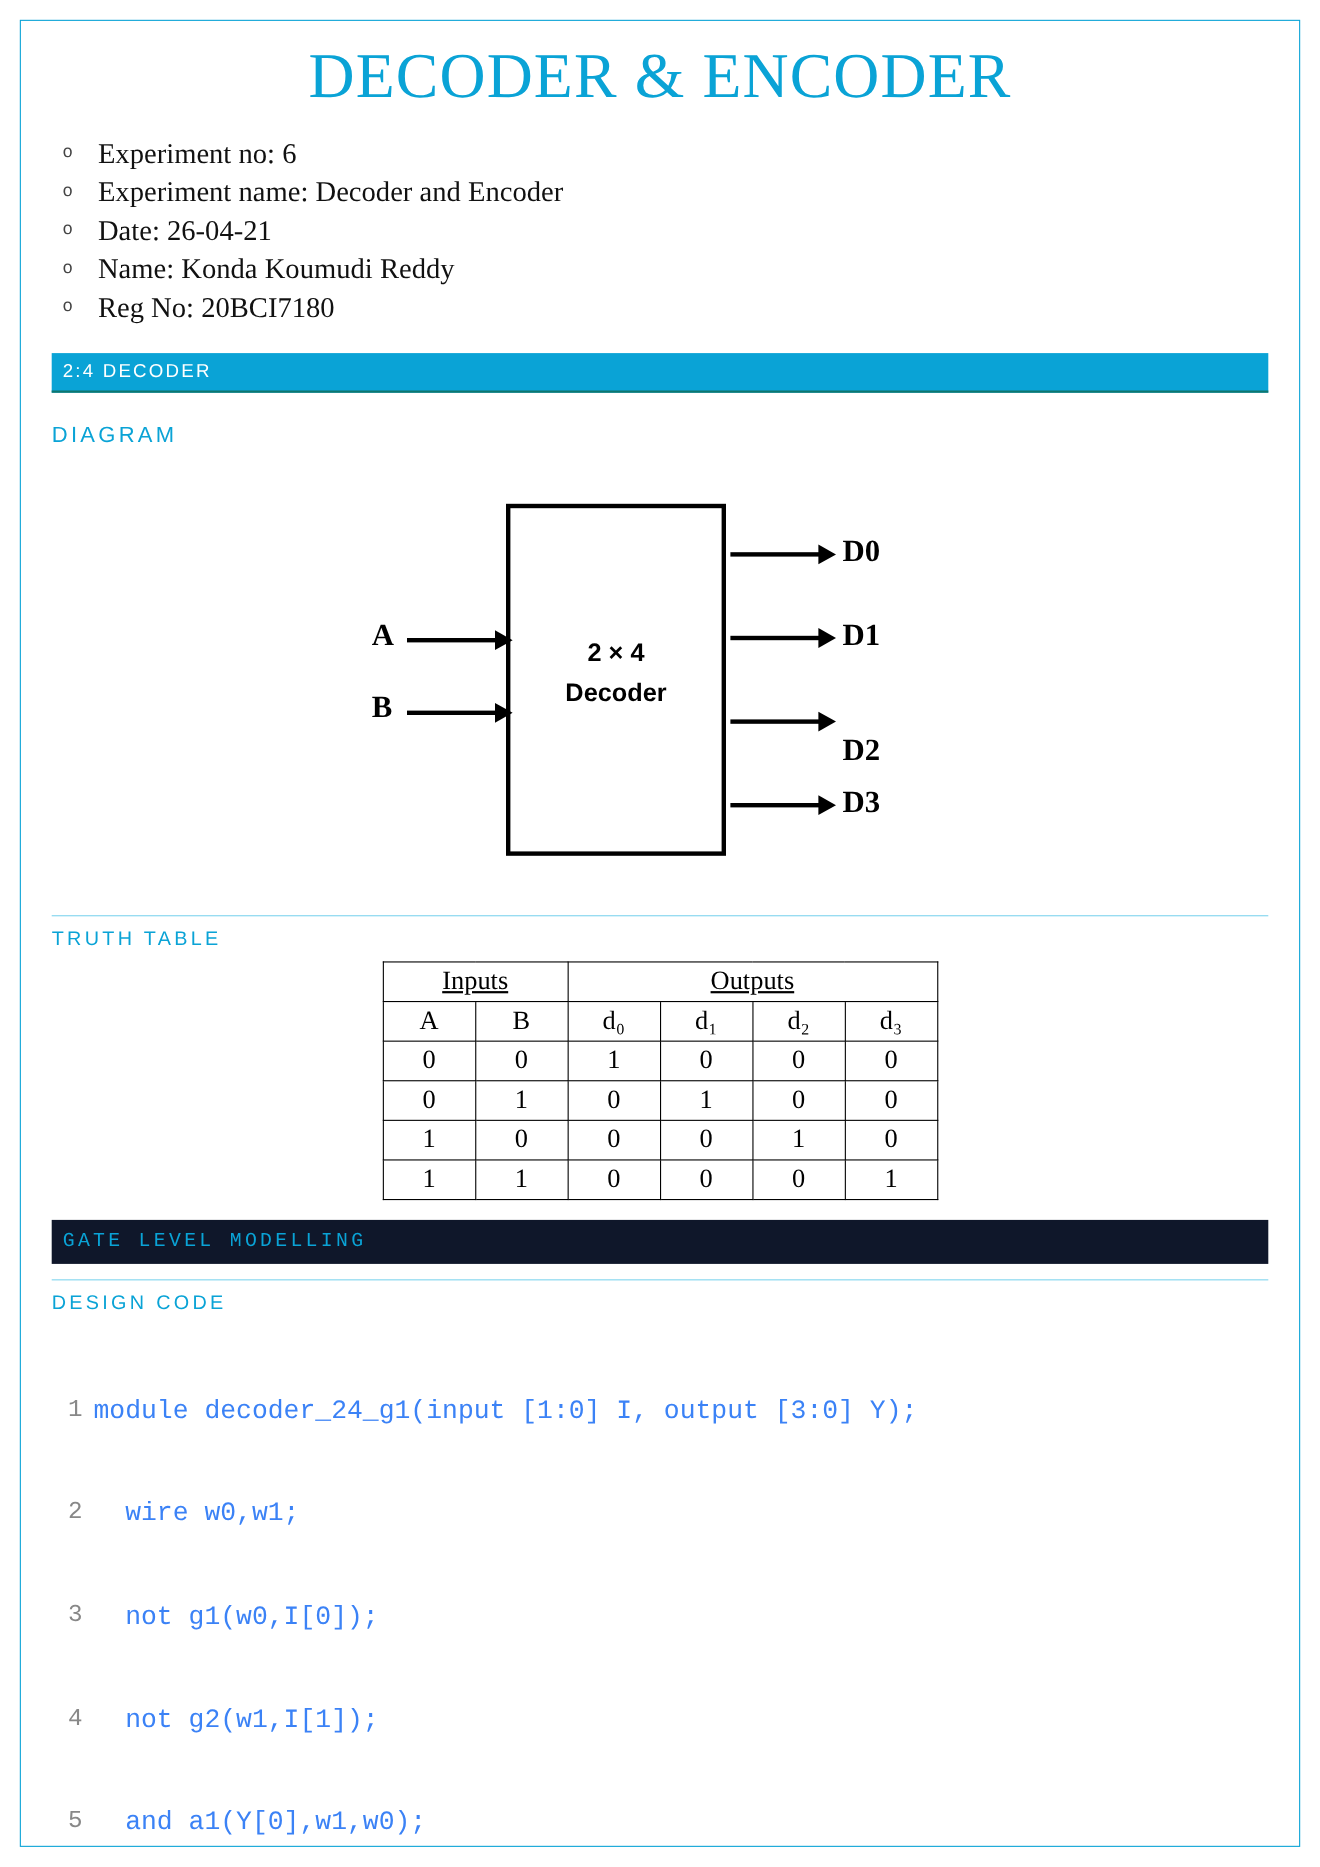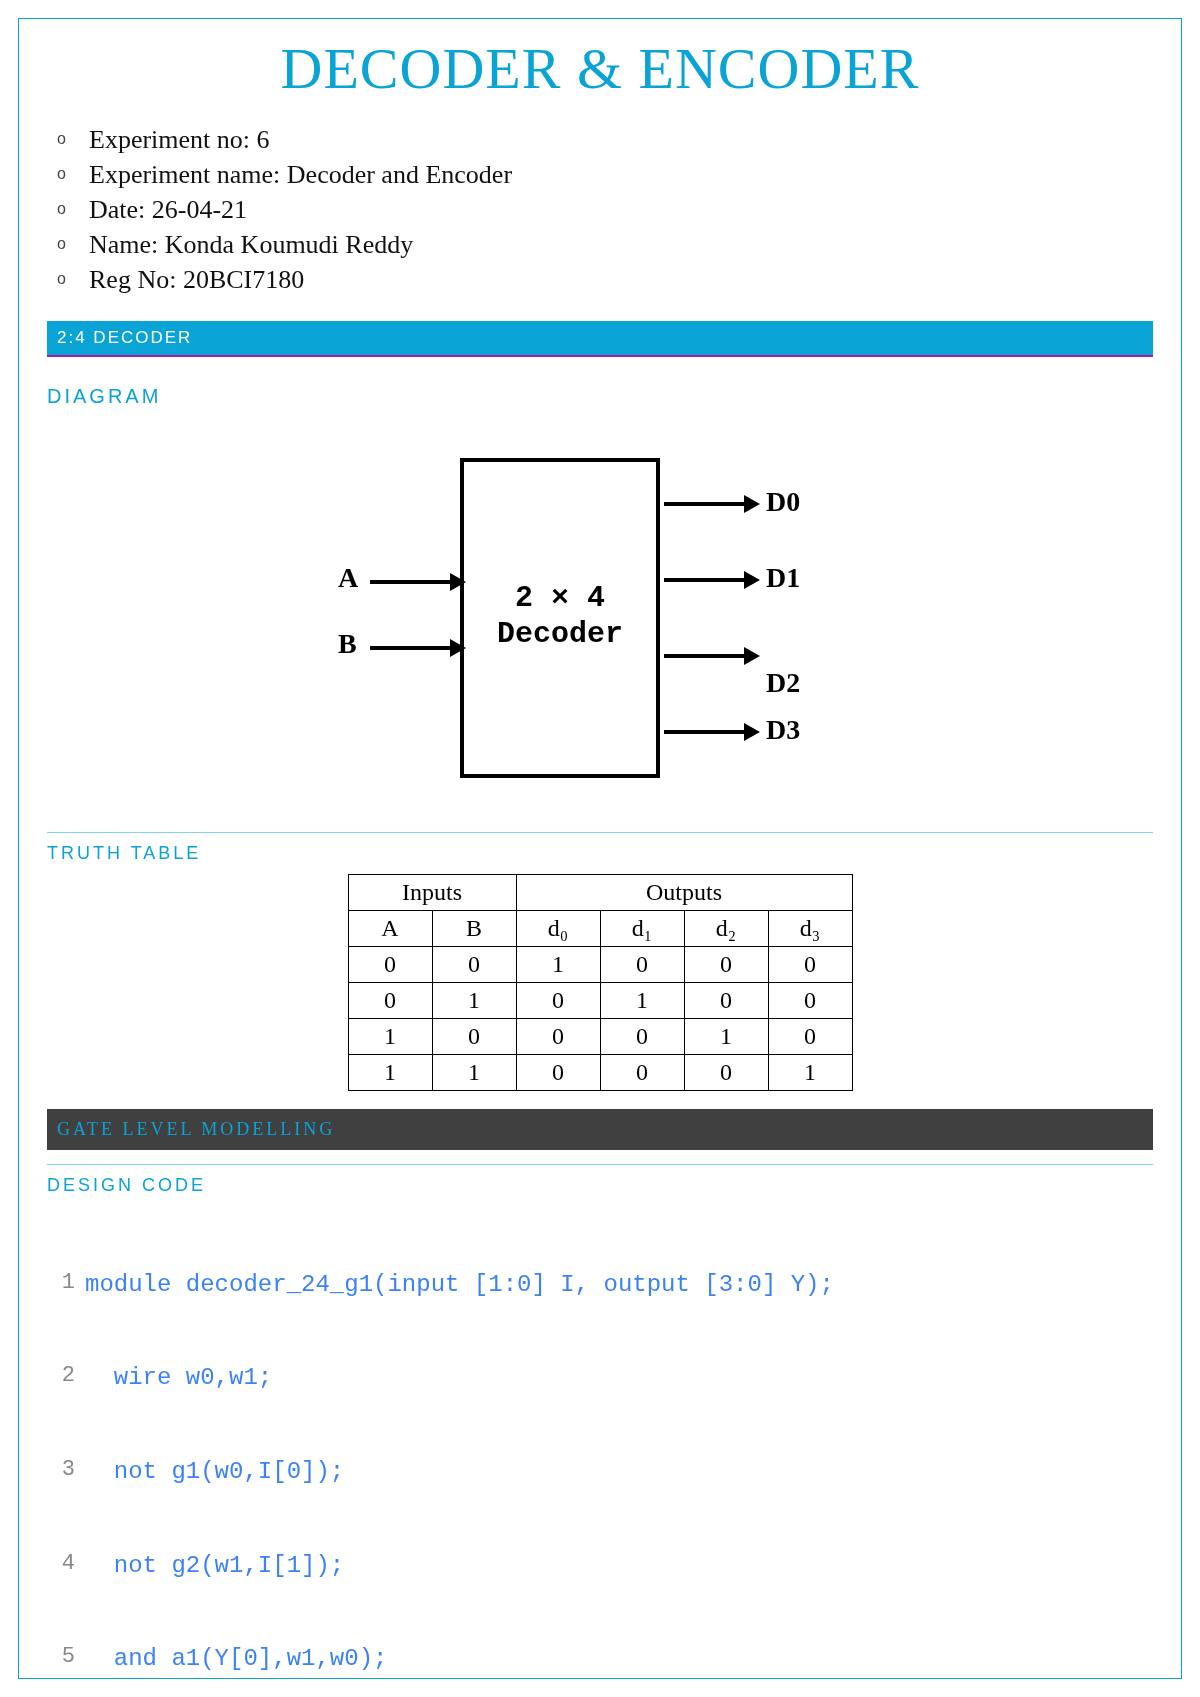--- a/index.html
+++ b/index.html
@@ -49,21 +49,21 @@
     font-family: Arial, sans-serif;
   }
   .blue-bar {
     background: #0aa3d6;
     color: #fff;
     font-family: Arial, sans-serif;
     font-size: 17px;
     letter-spacing: 2px;
     padding: 7px 10px;
     margin: 4px 0 18px 0;
-    border-bottom: 2px solid #a21caf;
+    border-bottom: 2px solid #0f766e;
   }
   .sub-head {
     color: #0aa3d6;
     font-family: Arial, sans-serif;
     font-size: 18px;
     letter-spacing: 3px;
     border-top: 1px solid #7fd4ee;
     padding-top: 10px;
     margin: 14px 0 10px 0;
   }
@@ -95,23 +95,23 @@
     top: 0;
     width: 200px;
     height: 320px;
     border: 4px solid #000;
     background: #fff;
   }
   .diagram .boxlabel {
     position: absolute;
     width: 100%;
     text-align: center;
-    font-family: Liberation Mono, monospace;
+    font-family: Liberation Sans, sans-serif;
     font-weight: 700;
-    font-size: 30px;
+    font-size: 23px;
     line-height: 1.2;
   }
   .diagram .wire {
     position: absolute;
     height: 4px;
     background: #000;
   }
   .diagram .arrow-right {
     position: absolute;
     width: 0; height: 0;
@@ -141,25 +141,26 @@
     text-align: center;
     padding: 4px 0;
     width: 84px;
   }
   table.tt th {
     font-weight: 400;
   }
   table.tt th.group {
     font-weight: 400;
     font-size: 24px;
+    text-decoration: underline;
   }
   .lightblue-bar {
-    background: #404040;
+    background: #0f172a;
     color: #0aa3d6;
-    font-family: Liberation Serif, serif;
+    font-family: Liberation Mono, monospace;
     font-size: 18px;
     letter-spacing: 3px;
     padding: 10px 10px;
     margin: 18px 0 4px 0;
   }
   .code {
     font-family: Consolas, 'Courier New', monospace;
     font-size: 24px;
     white-space: pre;
     line-height: 1.3;

